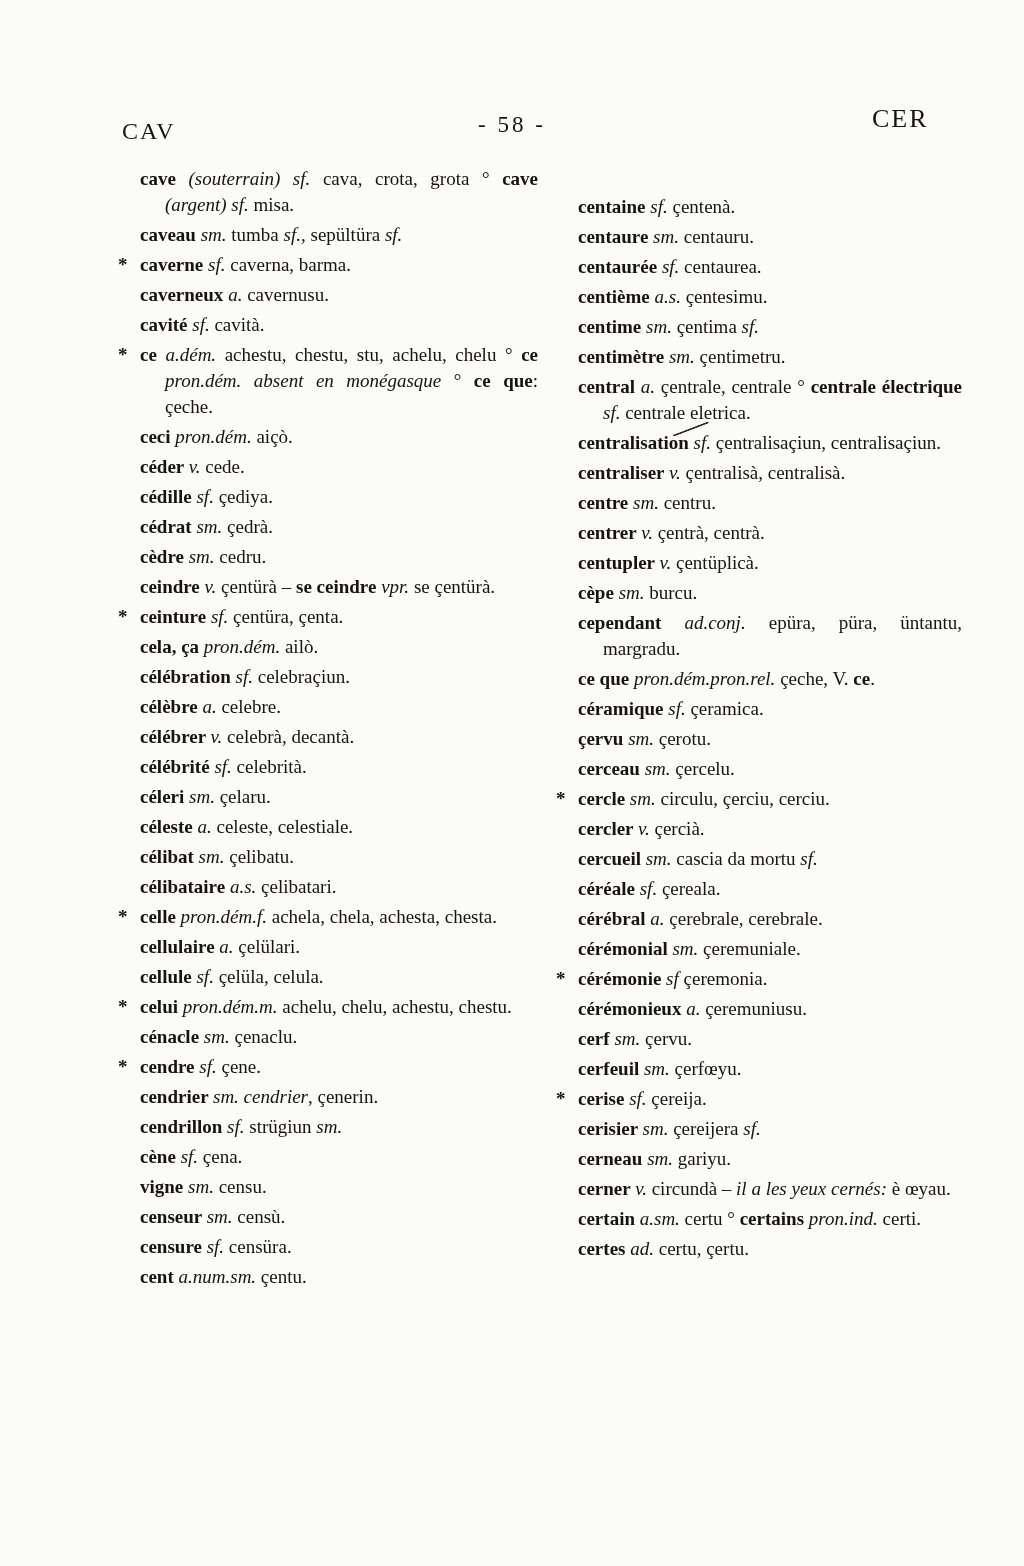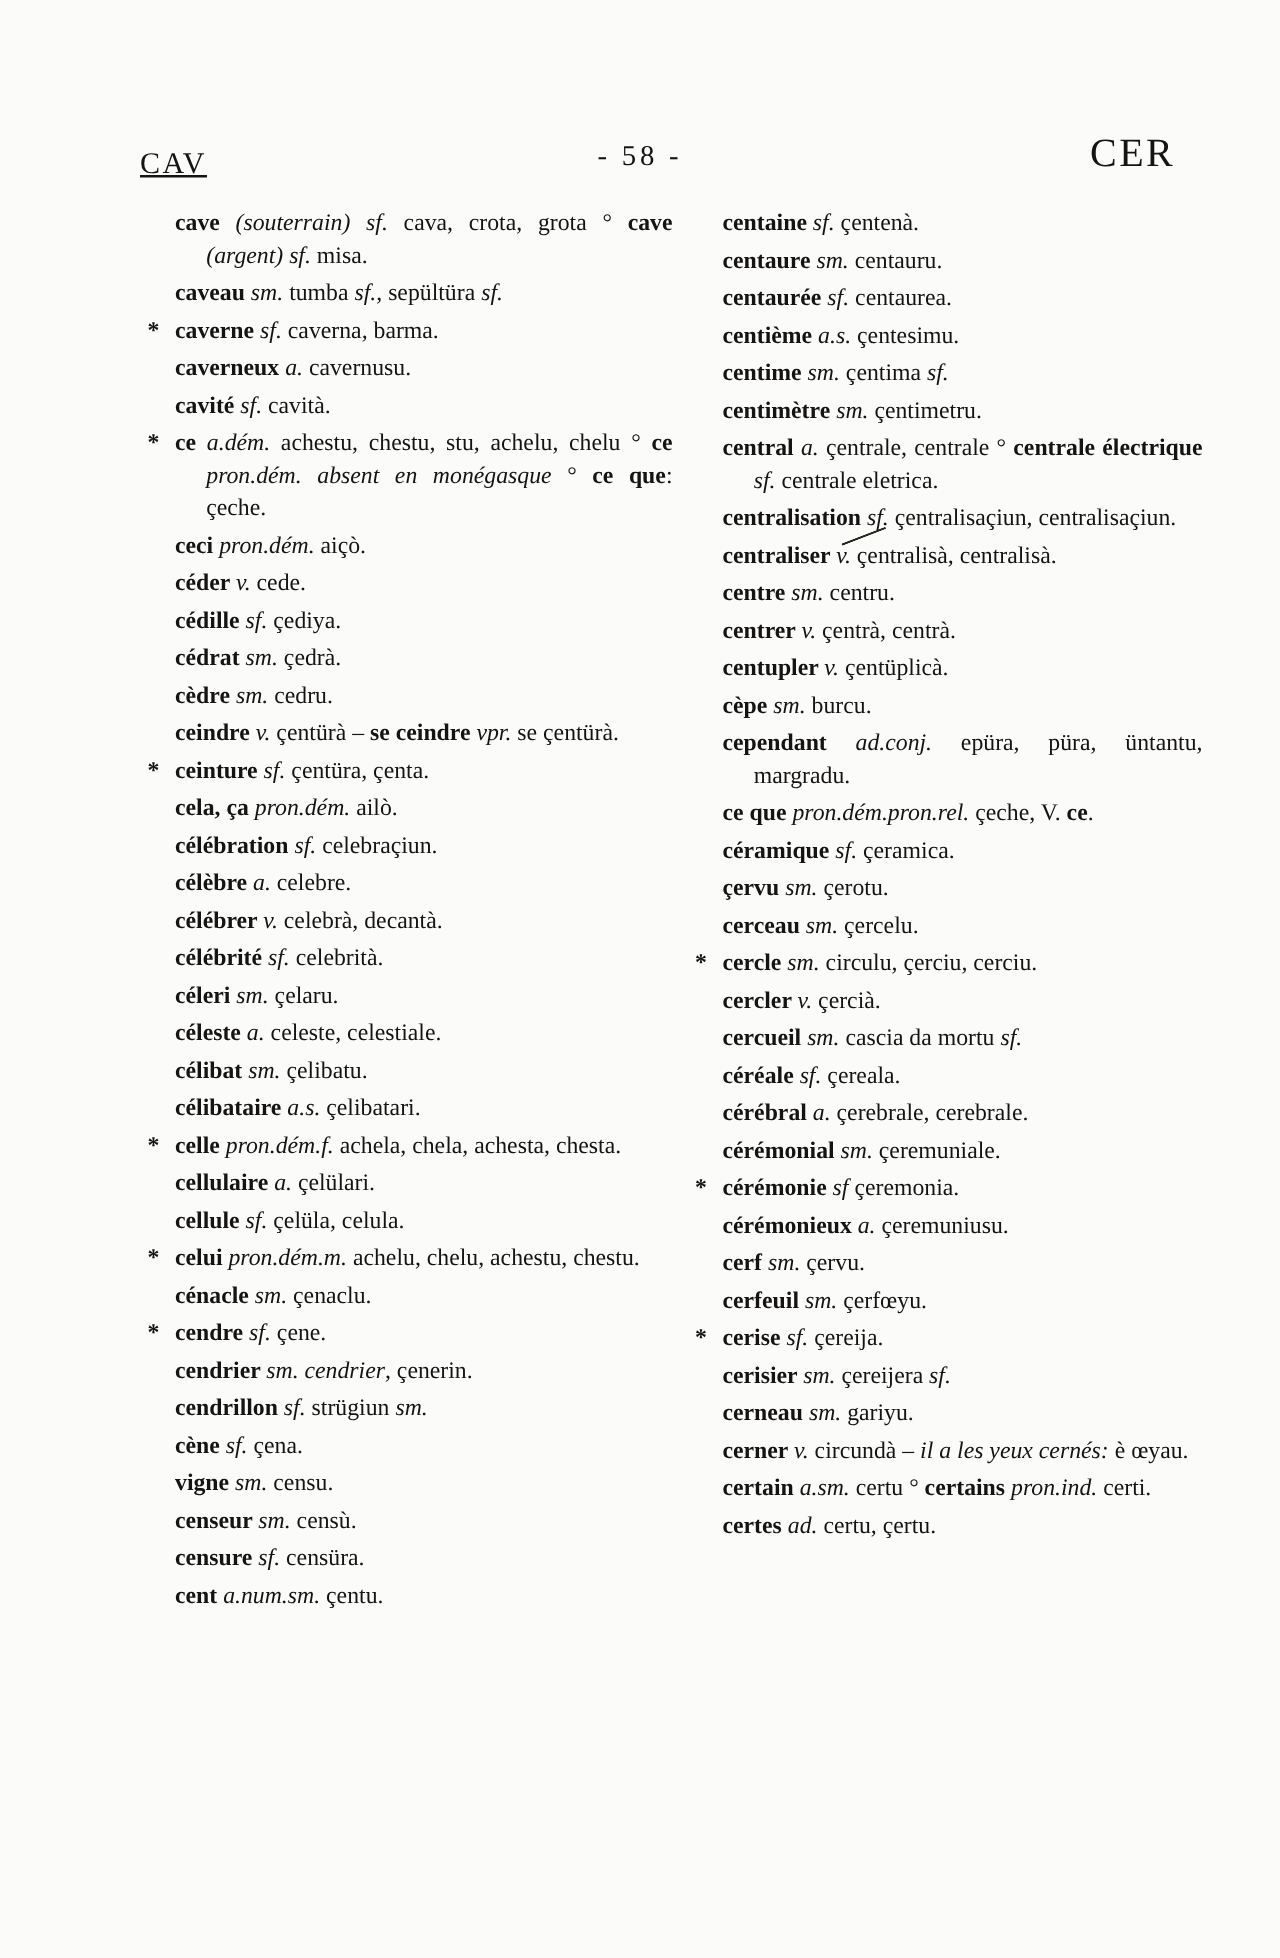--- a/index.html
+++ b/index.html
@@ -9,34 +9,34 @@
     color: #161412;
     font-family: "Liberation Serif", serif;
     position: relative;
     overflow: hidden;
   }
   .page { position: absolute; inset: 0; }
   .running-head {
     position: absolute; top: 0; left: 0; right: 0; height: 150px;
   }
   .rh-left {
-    position: absolute; left: 112px; top: 118px;
-    font-size: 24px; letter-spacing: 2px; text-decoration: underline;
+    position: absolute; left: 122px; top: 118px;
+    font-size: 24px; letter-spacing: 2px;
   }
   .rh-center {
     position: absolute; left: 478px; top: 112px;
     font-size: 23px; letter-spacing: 3px;
   }
   .rh-right {
     position: absolute; left: 872px; top: 104px;
-    font-size: 32px; letter-spacing: 2px;
+    font-size: 26px; letter-spacing: 2px;
   }
   .columns {
     position: absolute; top: 166px; left: 118px;
-    display: flex; gap: 18px;
+    display: flex; gap: 18px; align-items: center;
   }
   .col { width: 420px; }
   .col.col-right { width: 406px; }
   .entry {
     position: relative;
     padding-left: 47px;
     text-indent: -25px;
     font-size: 19px;
     line-height: 26px;
     margin-bottom: 4px;

